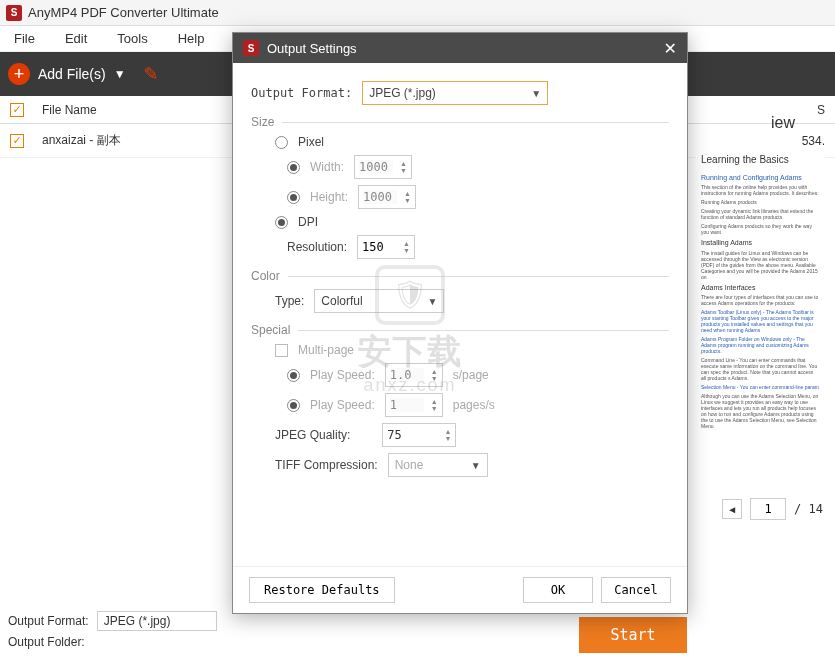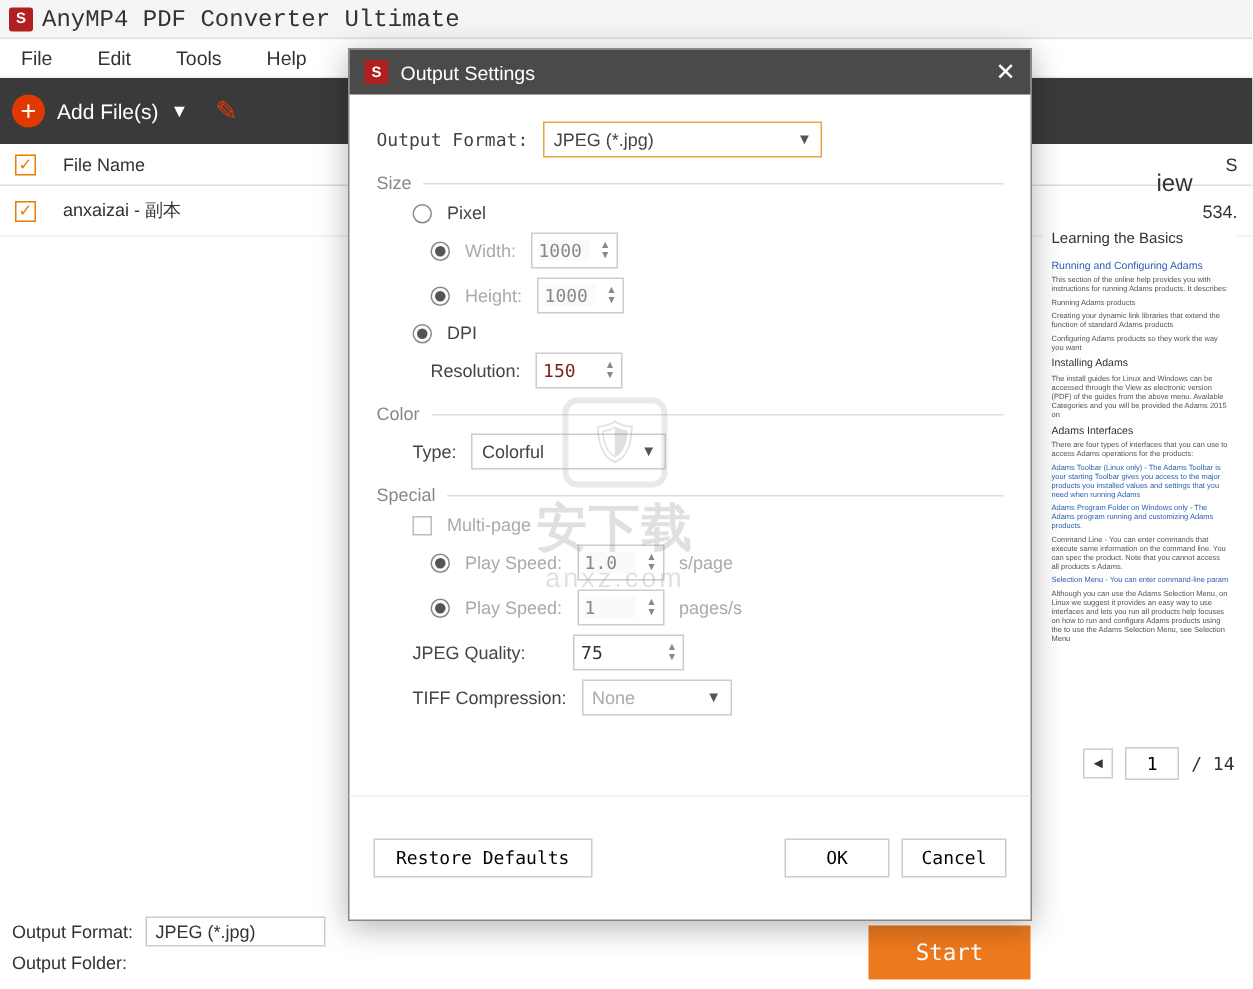--- a/index.html
+++ b/index.html
@@ -2,21 +2,21 @@
 <html><head>
 <meta charset="utf-8">
 <style>
 * { box-sizing: border-box; margin: 0; padding: 0; font-family: "Microsoft YaHei", Arial, sans-serif; }
 body { width: 835px; height: 659px; background: #fff; position: relative; overflow: hidden; font-size: 12px; color: #333; }
 
 
 .main-window { width: 835px; height: 659px; position: absolute; }
 .title-bar { height: 26px; background: #f5f5f5; display: flex; align-items: center; padding: 0 6px; gap: 6px; border-bottom: 1px solid #ddd; }
 .app-icon { width: 16px; height: 16px; background: #b02020; border-radius: 2px; display: flex; align-items: center; justify-content: center; color: #fff; font-size: 10px; font-weight: bold; }
-.title-text { font-size: 16px; color: #333; font-family: Liberation Mono, monospace; }
+.title-text { font-size: 13px; color: #333; }
 .menu-bar { height: 26px; background: #fff; display: flex; align-items: center; padding: 0 8px; gap: 18px; border-bottom: 1px solid #eee; }
 .menu-item { font-size: 13px; color: #333; cursor: pointer; padding: 2px 6px; }
 .toolbar { height: 44px; background: #3a3a3a; display: flex; align-items: center; padding: 0 8px; gap: 8px; }
 .add-btn { display: flex; align-items: center; gap: 8px; color: #fff; font-size: 14px; cursor: pointer; }
 .plus-circle { width: 22px; height: 22px; background: #e03a00; border-radius: 50%; color: #fff; display: flex; align-items: center; justify-content: center; font-size: 18px; }
 .dropdown-caret { color: #fff; font-size: 12px; }
 .pencil { color: #e03a00; font-size: 18px; margin-left: 10px; }
 
 .list-header { height: 28px; display: flex; align-items: center; border-bottom: 1px solid #ddd; padding: 0 10px; gap: 12px; }
 .checkbox { width: 14px; height: 14px; border: 1px solid #e87b00; display: inline-flex; align-items: center; justify-content: center; color: #e87b00; font-size: 11px; background: #fff; cursor: pointer; }
@@ -65,21 +65,21 @@
 .section-line { flex: 1; height: 1px; background: #ddd; }
 .indent-1 { margin-left: 24px; }
 .indent-2 { margin-left: 36px; }
 .radiob { width: 13px; height: 13px; border: 1px solid #888; border-radius: 50%; display: inline-flex; align-items: center; justify-content: center; background: #fff; cursor: pointer; flex-shrink: 0; }
 .radiob.checked::after { content: ""; width: 7px; height: 7px; background: #555; border-radius: 50%; }
 .spinner { width: 58px; height: 24px; border: 1px solid #ccc; display: flex; align-items: center; padding: 0 4px; justify-content: space-between; background: #fff; }
 .spinner input { border: none; width: 34px; font-family: monospace; font-size: 12px; outline: none; color: #888; }
 .spinner .spins { display: flex; flex-direction: column; font-size: 7px; color: #888; line-height: 7px; cursor: pointer; }
 .disabled-text { color: #aaa; }
 .checkbox-sq { width: 13px; height: 13px; border: 1px solid #bbb; background: #fff; display: inline-block; cursor: pointer; flex-shrink: 0; }
-.modal-footer { position: absolute; left: 0; bottom: 0; width: 100%; padding: 28px 16px; display: flex; align-items: center; gap: 8px; border-top: 1px solid #eee; }
+.modal-footer { position: absolute; left: 0; bottom: 0; width: 100%; padding: 10px 16px; display: flex; align-items: center; gap: 8px; border-top: 1px solid #eee; }
 .btn { height: 26px; border: 1px solid #ccc; background: #fff; padding: 0 14px; font-family: monospace; font-size: 12px; cursor: pointer; display: flex; align-items: center; }
 
 
 .watermark { position: absolute; left: 280px; top: 260px; width: 260px; height: 140px; pointer-events: none; opacity: 0.25; z-index: 200; display: flex; flex-direction: column; align-items: center; justify-content: center; color: #888; }
 .wm-icon { width: 70px; height: 60px; border: 4px solid #aaa; border-radius: 10px; display: flex; align-items: center; justify-content: center; font-size: 28px; margin-bottom: 4px; }
 .wm-text { font-size: 34px; font-weight: bold; letter-spacing: 1px; }
 .wm-url { font-size: 18px; letter-spacing: 2px; }
 </style>
 </head>
 <body>
@@ -199,21 +199,21 @@
       </div>
     </div>
 
     <div class="form-row indent-1">
       <span class="radiob checked"></span>
       <span>DPI</span>
     </div>
     <div class="form-row indent-2">
       <span>Resolution:</span>
       <div class="spinner">
-        <input style="color: #7f1d1d;" value="150">
+        <input style="color: #000000;" value="150">
         <span class="spins">▲<br>▼</span>
       </div>
     </div>
 
     <div class="section-title">
         <span>Color</span>
         <span class="section-line"></span>
       </div>
     <div class="form-row indent-1">
       <span>Type:</span>

